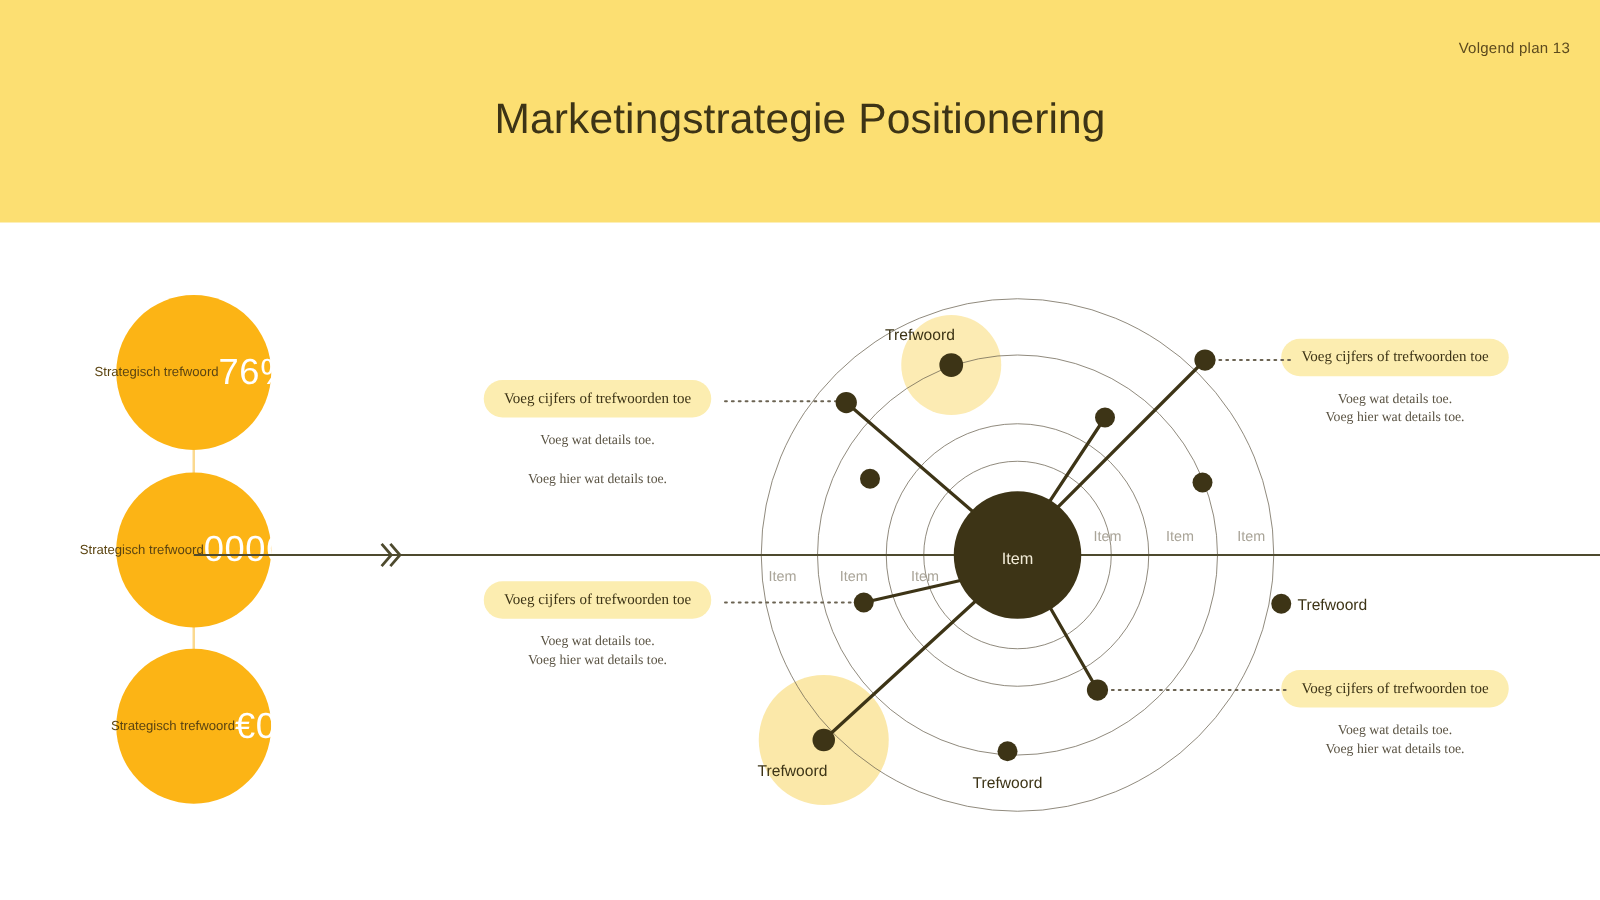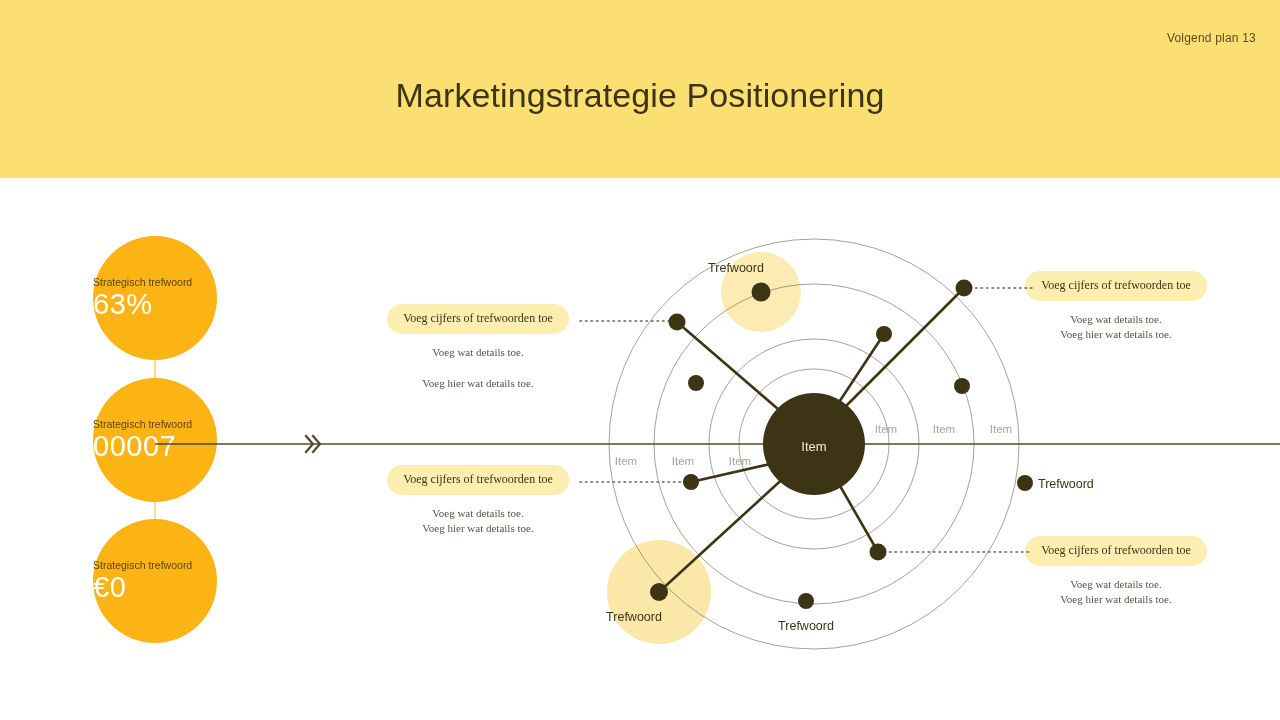--- a/index.html
+++ b/index.html
@@ -45,22 +45,22 @@
   }
 
   
   .kpi-circle {
     position: absolute;
     width: 124px;
     height: 124px;
     border-radius: 50%;
     background: #fcb415;
     display: flex;
-    flex-direction: column;
-    align-items: flex-start;
+    flex-direction: row;
+    align-items: center;
     justify-content: center;
   }
   .kpi-label {
     font-size: 10.5px;
     color: #5c4512;
     margin-bottom: 1px;
     white-space: nowrap;
   }
   .kpi-value {
     font-size: 29px;
@@ -123,21 +123,21 @@
 
 <div id="header-band"></div>
 <div id="slide-indicator">Volgend plan 13</div>
 <div id="page-title">Marketingstrategie Positionering</div>
 
 <div class="kpi-connector" style="top:358px;height:24px;"></div>
 <div class="kpi-connector" style="top:500px;height:24px;"></div>
 
 <div class="kpi-circle" style="left:93px; top:236px;">
   <span class="kpi-label">Strategisch trefwoord</span>
-  <span class="kpi-value">63%</span>
+  <span class="kpi-value">76%</span>
 </div>
 <div class="kpi-circle" style="left:93px; top:378px;">
   <span class="kpi-label">Strategisch trefwoord</span>
   <span class="kpi-value">00007</span>
 </div>
 <div class="kpi-circle" style="left:93px; top:519px;">
   <span class="kpi-label">Strategisch trefwoord</span>
   <span class="kpi-value">€0</span>
 </div>
 

